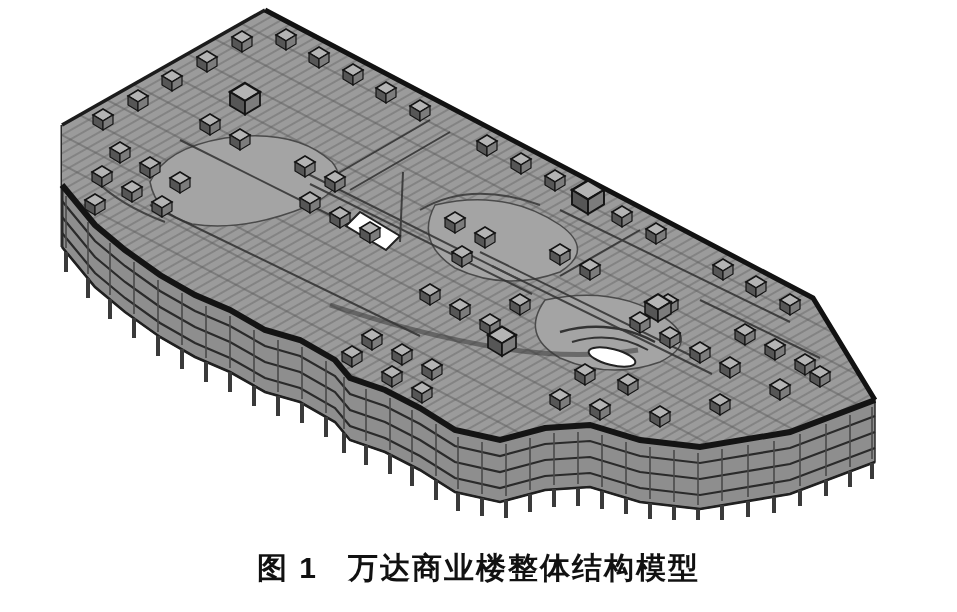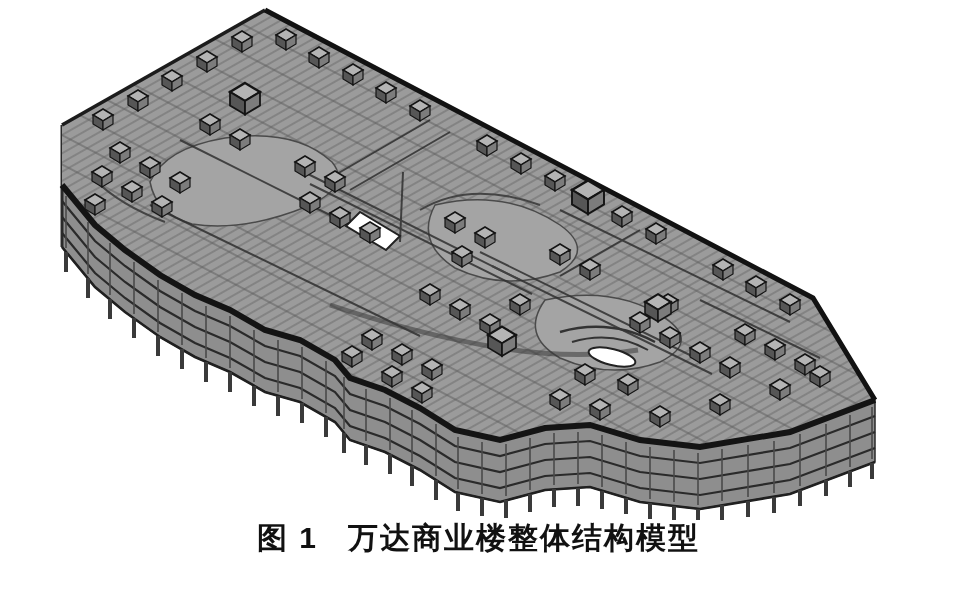--- a/index.html
+++ b/index.html
@@ -4,21 +4,21 @@
 <style>
   html,body{margin:0;padding:0;}
   body{
     width:957px;height:612px;background:#ffffff;
     font-family:"Liberation Sans", sans-serif;
     position:relative;overflow:hidden;
   }
   figure{margin:0;width:957px;height:612px;position:relative;}
   .model-wrap{position:absolute;top:0;left:0;width:957px;height:520px;}
   figcaption{
-    position:absolute;top:518px;left:0;width:957px;
+    position:absolute;top:548px;left:0;width:957px;
     text-align:center;font-weight:bold;font-size:30px;color:#111111;
     letter-spacing:2px;white-space:nowrap;
   }
   .fig-label{margin-right:30px;}
   svg{display:block;}
 </style>
 </head>
 <body>
 
 <figure>

